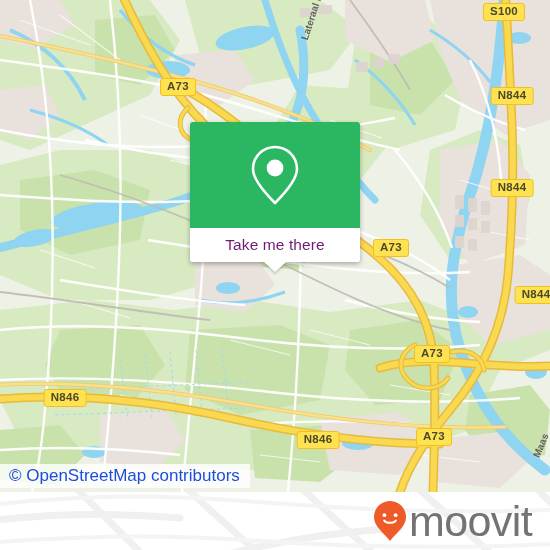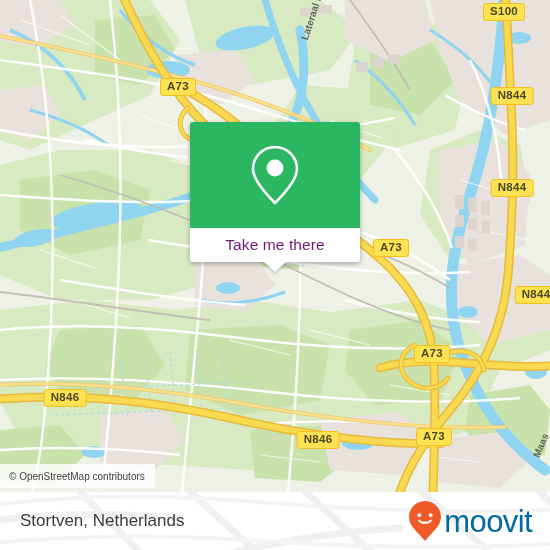--- a/index.html
+++ b/index.html
@@ -124,22 +124,22 @@
     top: 464px;
     height: 24px;
     background: rgba(255,255,255,0.82);
     display: flex;
     align-items: center;
     padding: 0 10px 0 9px;
     z-index: 30;
     box-sizing: border-box;
   }
   #attribution span {
-    color: #404040;
-    font-size: 10px;
+    color: #1d4ed8;
+    font-size: 17px;
     font-family: "Liberation Sans", sans-serif;
     white-space: nowrap;
   }
 
   
   #footer {
     position: absolute;
     left: 0;
     top: 492px;
     width: 550px;
@@ -168,22 +168,22 @@
     position: absolute;
     right: 18px;
     top: 50%;
     transform: translateY(-50%);
     display: flex;
     align-items: center;
     z-index: 5;
   }
   #brand-mark { display: block; }
   #brand-name {
-    color: #0369a1;
-    font-size: 31px;
+    color: #737373;
+    font-size: 43px;
     font-family: "Liberation Sans", sans-serif;
     letter-spacing: -0.6px;
     line-height: 33px;
     margin-left: 2px;
   }
 </style>
 </head>
 <body>
 
 <div id="screen">
@@ -430,21 +430,20 @@
         <path d="M520,-20 C545,5 565,25 585,45"></path>
         <path d="M-20,30 C40,22 110,20 180,26"></path>
         <path d="M200,70 C260,52 330,40 400,36"></path>
       </g>
       <g stroke="#f4f4f4" fill="none" stroke-width="4">
         <path d="M0,12 C70,4 150,2 230,8 C320,15 420,22 550,18"></path>
         <path d="M0,50 C80,44 160,42 245,48 C330,54 430,58 550,52"></path>
       </g>
     </svg>
 
-    <div id="footer-title">Stortven, Netherlands</div>
 
     <div id="brand">
       <svg id="brand-mark" width="34" height="42" viewBox="0 0 34 42" aria-hidden="true">
         <path d="M17 1 C8.2 1 1 8.2 1 17 C1 26.5 11 33 17 41 C23 33 33 26.5 33 17 C33 8.2 25.8 1 17 1 Z" fill="#ef5b28"></path>
         <circle cx="11.4" cy="15.2" r="1.9" fill="#ffffff"></circle>
         <circle cx="22.6" cy="15.2" r="1.9" fill="#ffffff"></circle>
         <path d="M11.2 20.6 C13.6 23.6 20.4 23.6 22.8 20.6" fill="none" stroke="#ffffff" stroke-width="2" stroke-linecap="round"></path>
       </svg>
       <span id="brand-name">moovit</span>
     </div>

